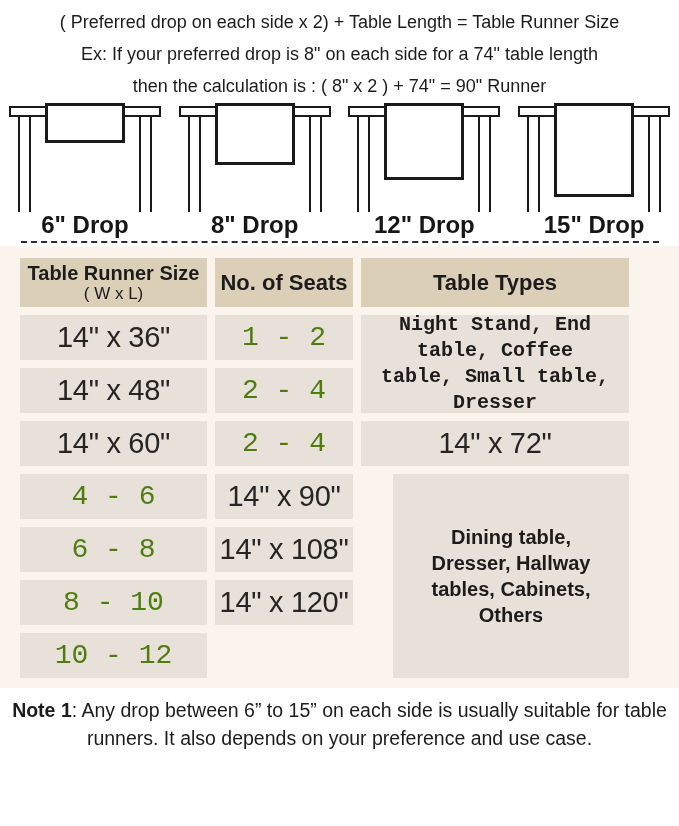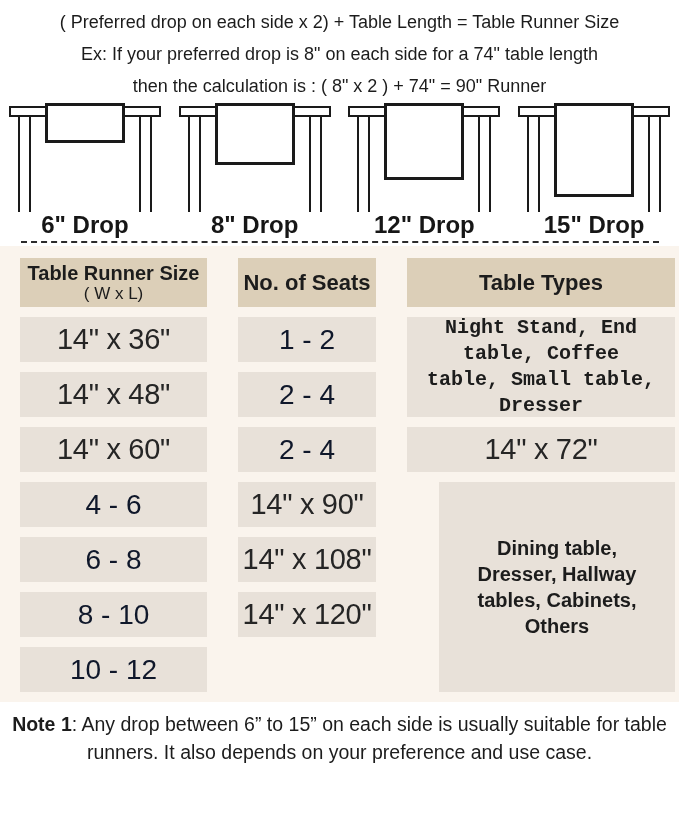--- a/index.html
+++ b/index.html
@@ -45,35 +45,35 @@
   .drop { flex: 1; text-align: center; font-weight: bold; font-size: 24px; color: #161616; }
 
   .dash { border-top: 2.5px dashed #2b2b2b; width: 638px; margin: 3px auto 0; }
 
   
   .grid-section { background: #faf4ed; margin-top: 3px; padding: 12px 0 10px 20px; }
   .grid {
     display: grid;
     grid-template-columns: 187px 138px 268px;
     grid-template-rows: 49px repeat(7, 45px);
-    column-gap: 31px; row-gap: 10px;
+    column-gap: 31px; row-gap: 10px; gap: 8px;
   }
   .hcell {
     background: #dccfb8; display: flex; flex-direction: column;
     align-items: center; justify-content: center; text-align: center;
   }
   .h-main { font-weight: bold; font-size: 20px; line-height: 22px; }
   .h-sub  { font-size: 17px; line-height: 19px; }
   .h-big  { font-weight: bold; font-size: 22px; }
   .cell {
     background: #e8e1d9; display: flex;
     align-items: center; justify-content: center; text-align: center;
   }
   .size  { font-size: 29px; letter-spacing: -0.3px; color: #252525; }
-  .seats { font-size: 28px; color: #0f172a; }
+  .seats { font-size: 28px; color: #4d7c0f; font-family: Liberation Mono, monospace; }
   .types { font-weight: bold; font-size: 20px; line-height: 26px; }
   .types .inner1 { max-width: 238px; }
   .types .inner2 { max-width: 250px; }
   .types .inner3 { max-width: 190px; }
   .g1 { grid-column: 3; grid-row: 2 / 4; font-family: Liberation Mono, monospace; }
   .g2 { grid-column: 3; grid-row: 4 / 5; }
   .g3 { grid-column: 3; grid-row: 5 / 9; margin-left: 32px; }
 
   
   .notes { padding: 8px 1px 0; text-align: center; font-size: 19.5px; line-height: 28px; }

